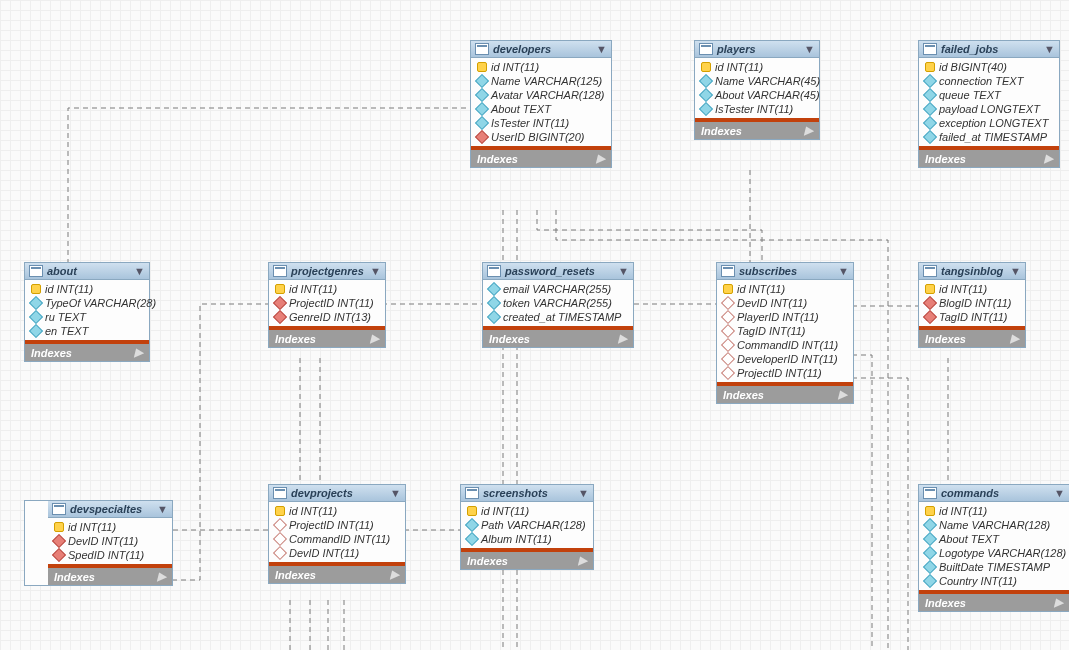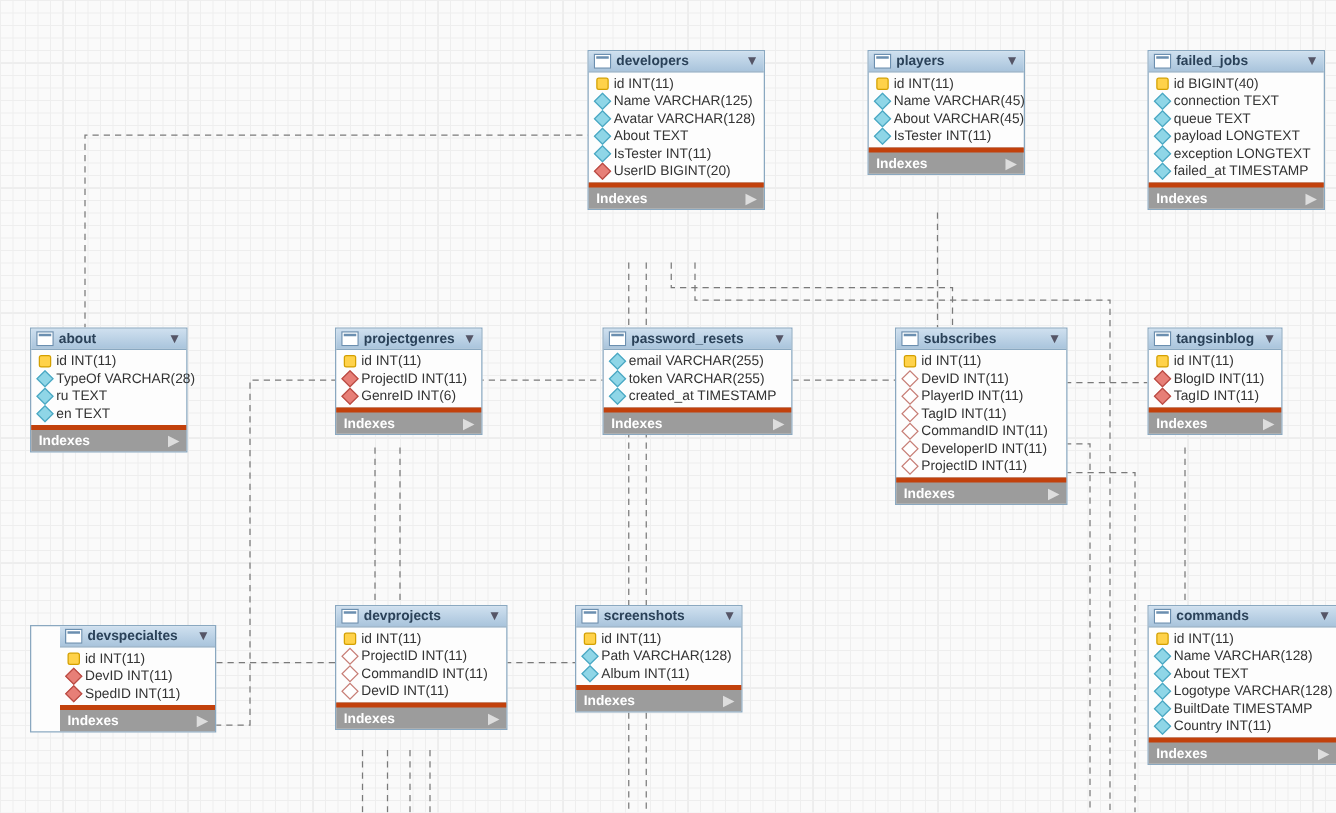--- a/index.html
+++ b/index.html
@@ -6,21 +6,21 @@
 .canvas{position:relative;width:1069px;height:650px;
   background-image:
     linear-gradient(#eee 1px,transparent 1px),
     linear-gradient(90deg,#eee 1px,transparent 1px),
     linear-gradient(#e0e0e0 1px,transparent 1px),
     linear-gradient(90deg,#e0e0e0 1px,transparent 1px);
   background-size:10px 10px,10px 10px,50px 50px,50px 50px;
   overflow:hidden;
 }
 .table{position:absolute;background:#fdfdfd;border:1px solid #8aa8c0;font-size:11px;
-  box-shadow:0 0 0 0 rgba(0,0,0,0);}
+  box-shadow:0 0 0 0 rgba(0,0,0,0);font-style:italic;}
 .thead{display:flex;align-items:center;gap:4px;padding:2px 4px;
   background:linear-gradient(#cfe0ef,#a9c4dc);border-bottom:1px solid #8aa8c0;
   color:#2a4158;font-weight:bold;}
 .thead .tri{margin-left:auto;color:#556;}
 .ticon{display:inline-block;width:12px;height:10px;background:#fff;border:1px solid #6b8fb0;position:relative;}
 .ticon::before{content:"";position:absolute;left:1px;right:1px;top:1px;height:2px;background:#6b8fb0;}
 .cols{padding:2px 0;}
 .col{display:flex;align-items:center;gap:4px;padding:1px 6px;white-space:nowrap;color:#333;}
 .bullet{width:8px;height:8px;flex:0 0 8px;transform:rotate(45deg);}
 .b-key{background:#ffd24a;border:1px solid #d4a000;transform:none;border-radius:2px;}
@@ -201,21 +201,21 @@
           <div class="col">
             <span class="bullet b-key"></span>
             <span>id INT(11)</span>
           </div>
           <div class="col">
             <span class="bullet b-red"></span>
             <span>ProjectID INT(11)</span>
           </div>
           <div class="col">
             <span class="bullet b-red"></span>
-            <span>GenreID INT(6)</span>
+            <span>GenreID INT(13)</span>
           </div>
         </div>
         <div class="idx">
           <span>Indexes</span>
           <span class="tri">▶</span>
         </div>
       </div>
       <div class="table" style="left: 482px; top: 262px; width: 150px;">
         <div class="thead">
           <span class="ticon"></span>

